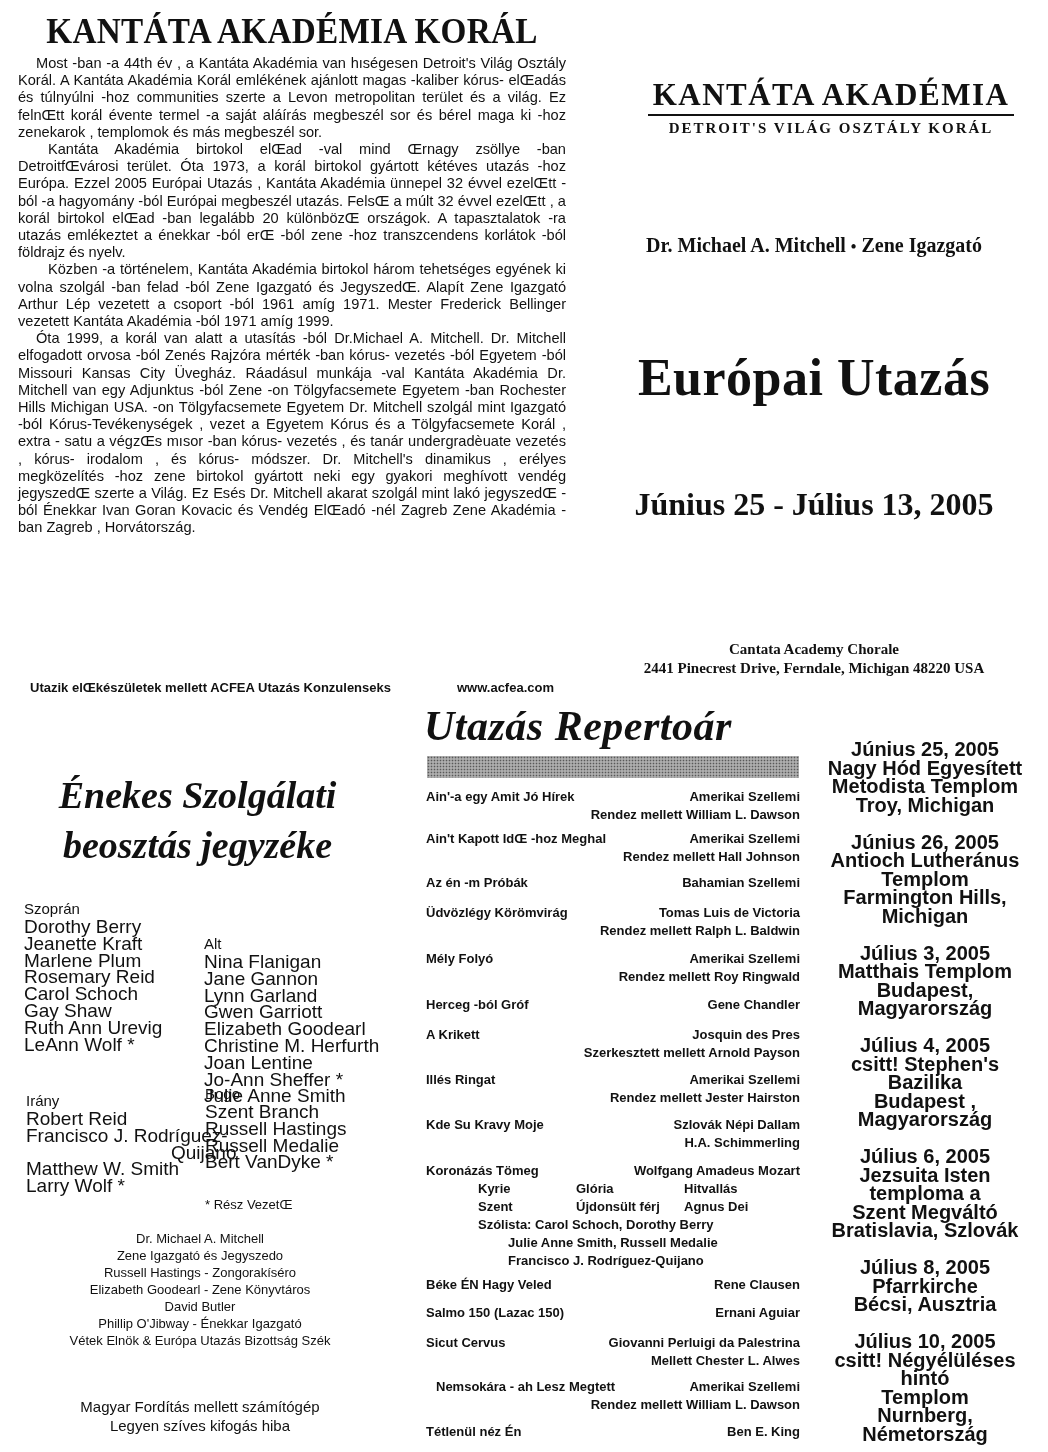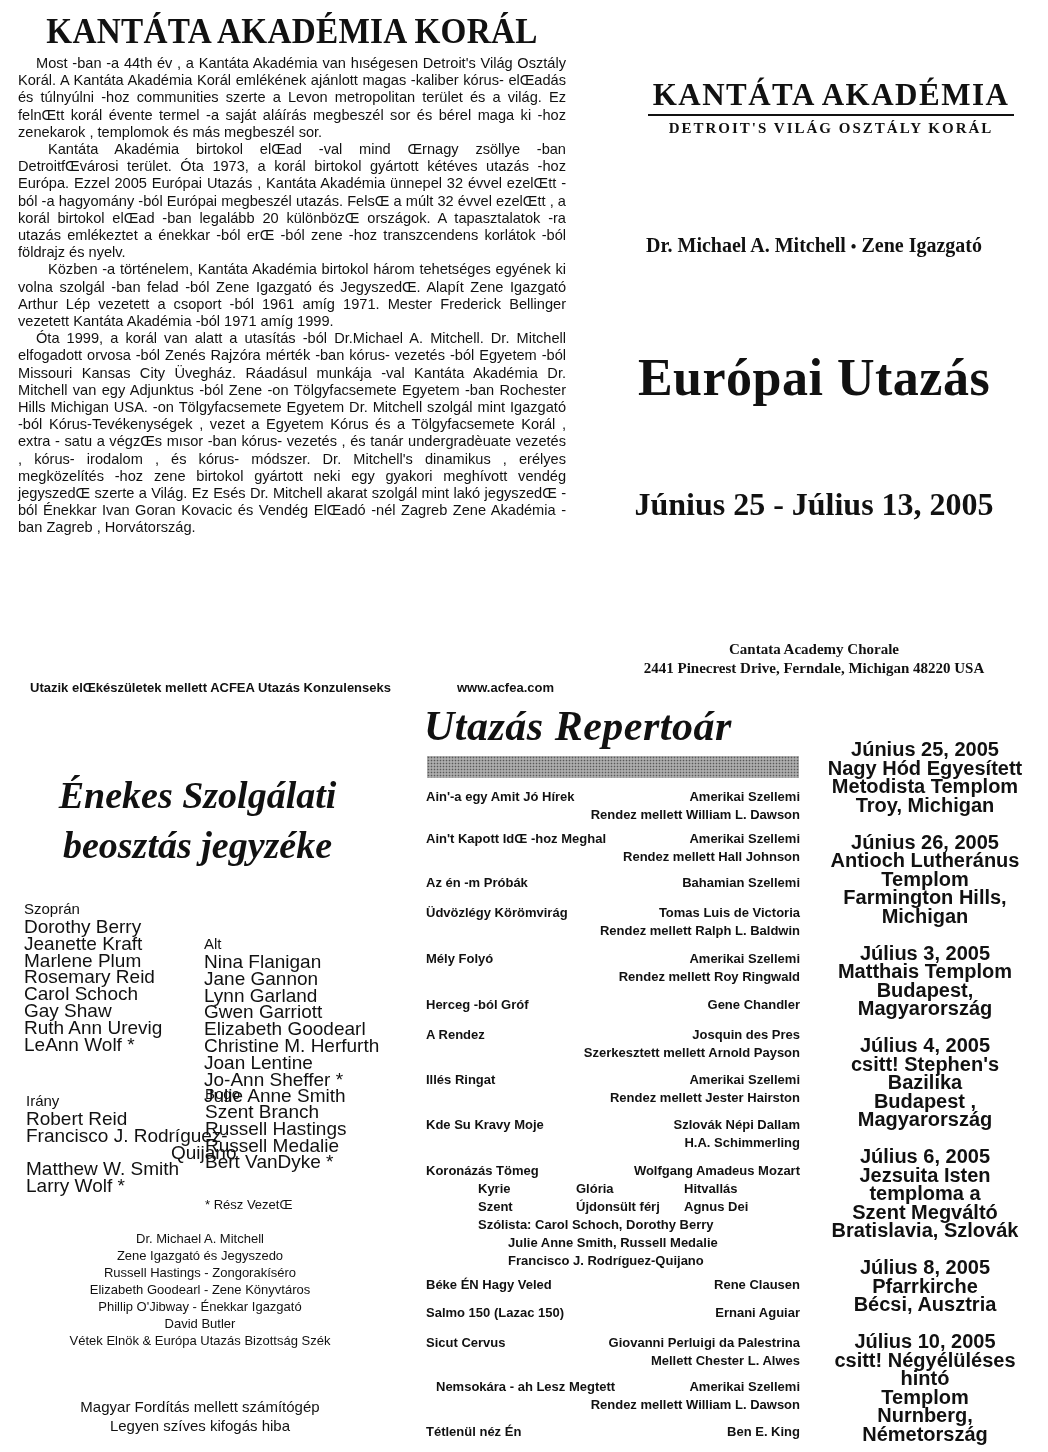--- a/index.html
+++ b/index.html
@@ -157,22 +157,22 @@
     <div class="section-item">Bert VanDyke *</div>
   </div>
 
   <div class="section-note">* Rész VezetŒ</div>
 
   <div class="staff">
     <div>Dr. Michael A. Mitchell</div>
     <div>Zene Igazgató és Jegyszedo</div>
     <div>Russell Hastings - Zongorakíséro</div>
     <div>Elizabeth Goodearl - Zene Könyvtáros</div>
+    <div>David Butler</div>
     <div>Phillip O'Jibway - Énekkar Igazgató</div>
-    <div>David Butler</div>
     <div>Vétek Elnök &amp; Európa Utazás Bizottság Szék</div>
   </div>
 </div>
 <div class="translation">
   <div>Magyar Fordítás mellett számítógép</div>
   <div>Legyen szíves kifogás hiba</div>
 </div>
 
 <div class="rep">
   <div class="rep-title">Utazás Repertoár</div>
@@ -214,21 +214,21 @@
       <div class="credit">Rendez mellett Roy Ringwald</div>
     </div>
     <div class="rep-item" style="top:208px">
       <div class="row">
           <span>Herceg -ból Gróf</span>
           <span>Gene Chandler</span>
         </div>
     </div>
     <div class="rep-item" style="top:238px">
       <div class="row">
-          <span>A Rendez</span>
+          <span>A Krikett</span>
           <span>Josquin des Pres</span>
         </div>
       <div class="credit">Szerkesztett mellett Arnold Payson</div>
     </div>
     <div class="rep-item" style="top:283px">
       <div class="row">
           <span>Illés Ringat</span>
           <span>Amerikai Szellemi</span>
         </div>
       <div class="credit">Rendez mellett Jester Hairston</div>

